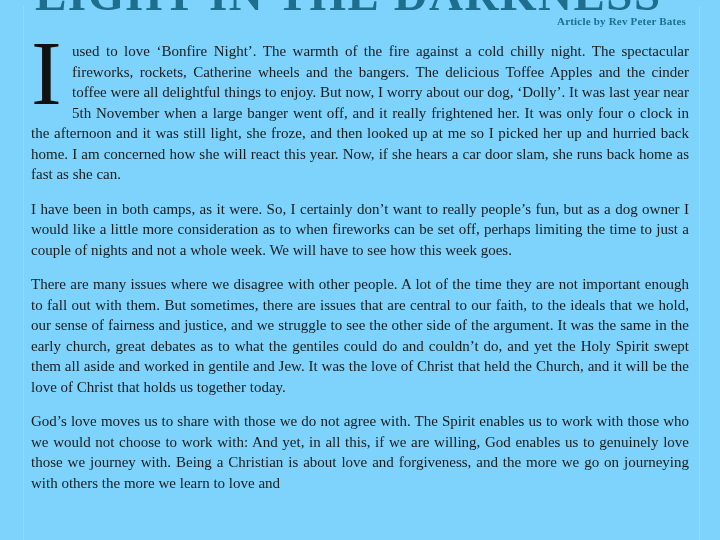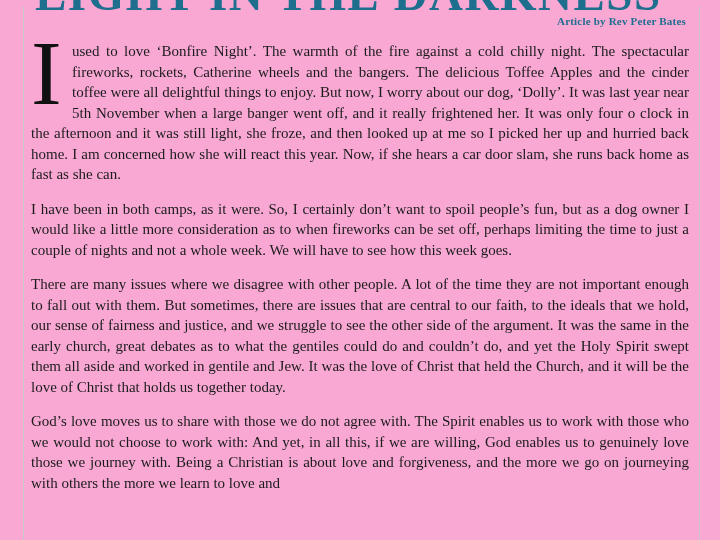--- a/index.html
+++ b/index.html
@@ -4,21 +4,21 @@
 <style>
   html, body {
     margin: 0;
     padding: 0;
     background: #ffffff;
   }
   #page {
     position: relative;
     width: 720px;
     height: 540px;
-    background: #f9a8d4;
+    background: #7dd3fc;
     overflow: hidden;
     font-family: "Liberation Serif", "DejaVu Serif", serif;
   }
   
   .vrule {
     position: absolute;
     top: 6px;
     bottom: -10px;
     width: 1px;
     background: #c9c9c9;
@@ -80,20 +80,20 @@
   <div class="vrule left"></div>
   <div class="vrule right"></div>
 
   <div class="title">LIGHT IN THE DARKNESS</div>
 
   <div class="byline">Article by Rev Peter Bates</div>
 
   <div class="article">
     <p><span class="dropcap">I</span><span>used to love ‘Bonfire Night’. The warmth of the fire against a cold chilly night. The spectacular fireworks, rockets, Catherine wheels and the bangers. The delicious Toffee Apples and the cinder toffee were all delightful things to enjoy. But now, I worry about our dog, ‘Dolly’. It was last year near 5th November when a large banger went off, and it really frightened her. It was only four o clock in the afternoon and it was still light, she froze, and then looked up at me so I picked her up and hurried back home. I am concerned how she will react this year. Now, if she hears a car door slam, she runs back home as fast as she can.</span></p>
 
-    <p>I have been in both camps, as it were. So, I certainly don’t want to spoil people’s fun, but as a dog owner I would like a little more consideration as to when fireworks can be set off, perhaps limiting the time to just a couple of nights and not a whole week. We will have to see how this week goes.</p>
+    <p>I have been in both camps, as it were. So, I certainly don’t want to really people’s fun, but as a dog owner I would like a little more consideration as to when fireworks can be set off, perhaps limiting the time to just a couple of nights and not a whole week. We will have to see how this week goes.</p>
 
     <p>There are many issues where we disagree with other people. A lot of the time they are not important enough to fall out with them. But sometimes, there are issues that are central to our faith, to the ideals that we hold, our sense of fairness and justice, and we struggle to see the other side of the argument.  It was the same in the early church, great debates as to what the gentiles could do and couldn’t do, and yet the Holy Spirit swept them all aside and worked in gentile and Jew. It was the love of Christ that held the Church, and it will be the love of Christ that holds us together today.</p>
 
     <p>God’s love moves us to share with those we do not agree with. The Spirit enables us to work with those who we would not choose to work with: And yet, in all this, if we are willing, God enables us to genuinely love those we journey with. Being a Christian is about love and forgiveness, and the more we go on journeying with others the more we learn to love and</p>
   </div>
 
 </div>
 
 </body></html>

